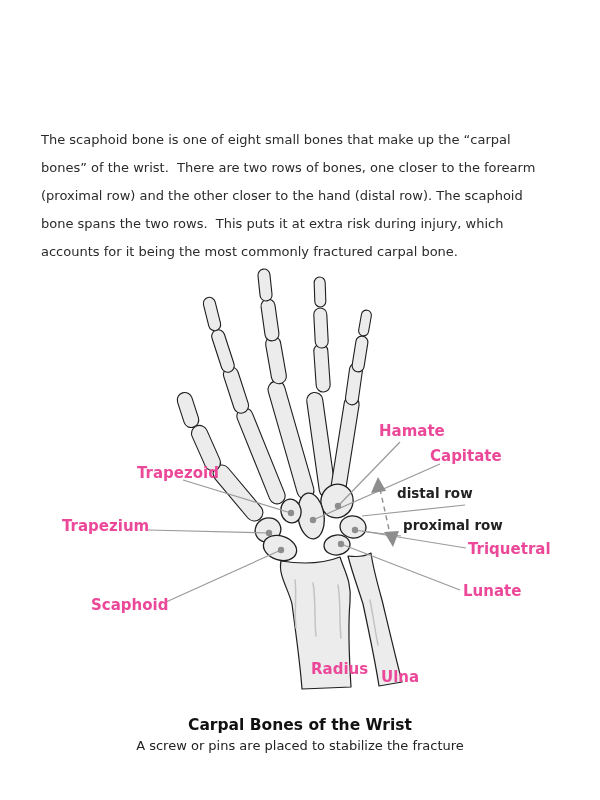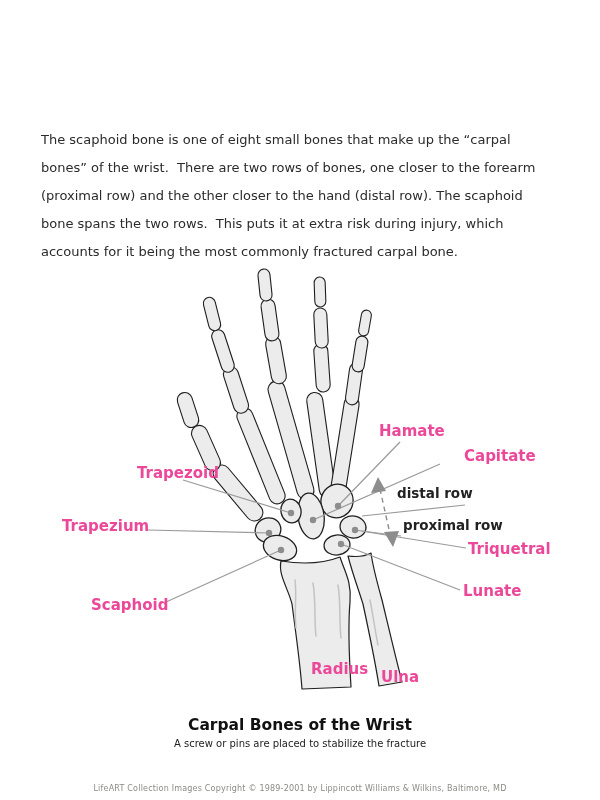--- a/index.html
+++ b/index.html
@@ -23,35 +23,35 @@
 
   
   .intro{position:absolute;left:41px;top:126px;width:500px;margin:0;
          font-size:13px;line-height:28px;color:#2b2b2b;white-space:pre-wrap;}
 
   
   .diagram-svg{position:absolute;left:0;top:0;width:600px;height:800px;}
   .lbl{position:absolute;font-size:15px;font-weight:bold;color:#ec4899;white-space:nowrap;}
   .lbl.plain{font-weight:bold;font-size:13.5px;color:#222222;}
   #lbl-hamate{left:379px;top:422px;}
-  #lbl-capitate{left:464px;top:447px;text-align:right;}
+  #lbl-capitate{left:430px;top:447px;text-align:right;}
   #lbl-trapezoid{left:101px;top:464px;margin-left:36px;}
   #lbl-distal-row{left:397px;top:485px;}
   #lbl-trapezium{left:62px;top:517px;}
   #lbl-proximal-row{left:403px;top:517px;}
   #lbl-triquetral{left:468px;top:540px;}
   #lbl-lunate{left:463px;top:582px;}
   #lbl-scaphoid{left:91px;top:596px;}
   #lbl-radius{left:311px;top:660px;}
   #lbl-ulna{left:381px;top:668px;}
 
   
   .caption{position:absolute;left:0;top:716px;width:600px;text-align:center;}
   .cap-title{font-size:15.5px;font-weight:bold;color:#111111;margin-bottom:4px;}
-  .cap-sub{font-size:10px;color:#222222;}
+  .cap-sub{font-size:13px;color:#222222;}
   .footer{position:absolute;left:0;top:784px;width:600px;text-align:center;
           font-size:8px;color:#8b8b86;letter-spacing:0.2px;}
 </style>
 </head>
 <body>
 
 <div class="page">
 
 
   <p class="intro">The scaphoid bone is one of eight small bones that make up the “carpal bones” of the wrist.  There are two rows of bones, one closer to the forearm (proximal row) and the other closer to the hand (distal row). The scaphoid bone spans the two rows.  This puts it at extra risk during injury, which accounts for it being the most commonly fractured carpal bone.</p>
@@ -161,15 +161,14 @@
     <div class="lbl" id="lbl-scaphoid">Scaphoid</div>
     <div class="lbl" id="lbl-radius">Radius</div>
     <div class="lbl" id="lbl-ulna">Ulna</div>
   </div>
 
   <div class="caption">
     <div class="cap-title">Carpal Bones of the Wrist</div>
     <div class="cap-sub">A screw or pins are placed to stabilize the fracture</div>
   </div>
 
-  <div class="footer">LifeART Collection Images Copyright © 1989-2001 by Lippincott Williams &amp; Wilkins, Baltimore, MD</div>
 
 </div>
 
 </body></html>

